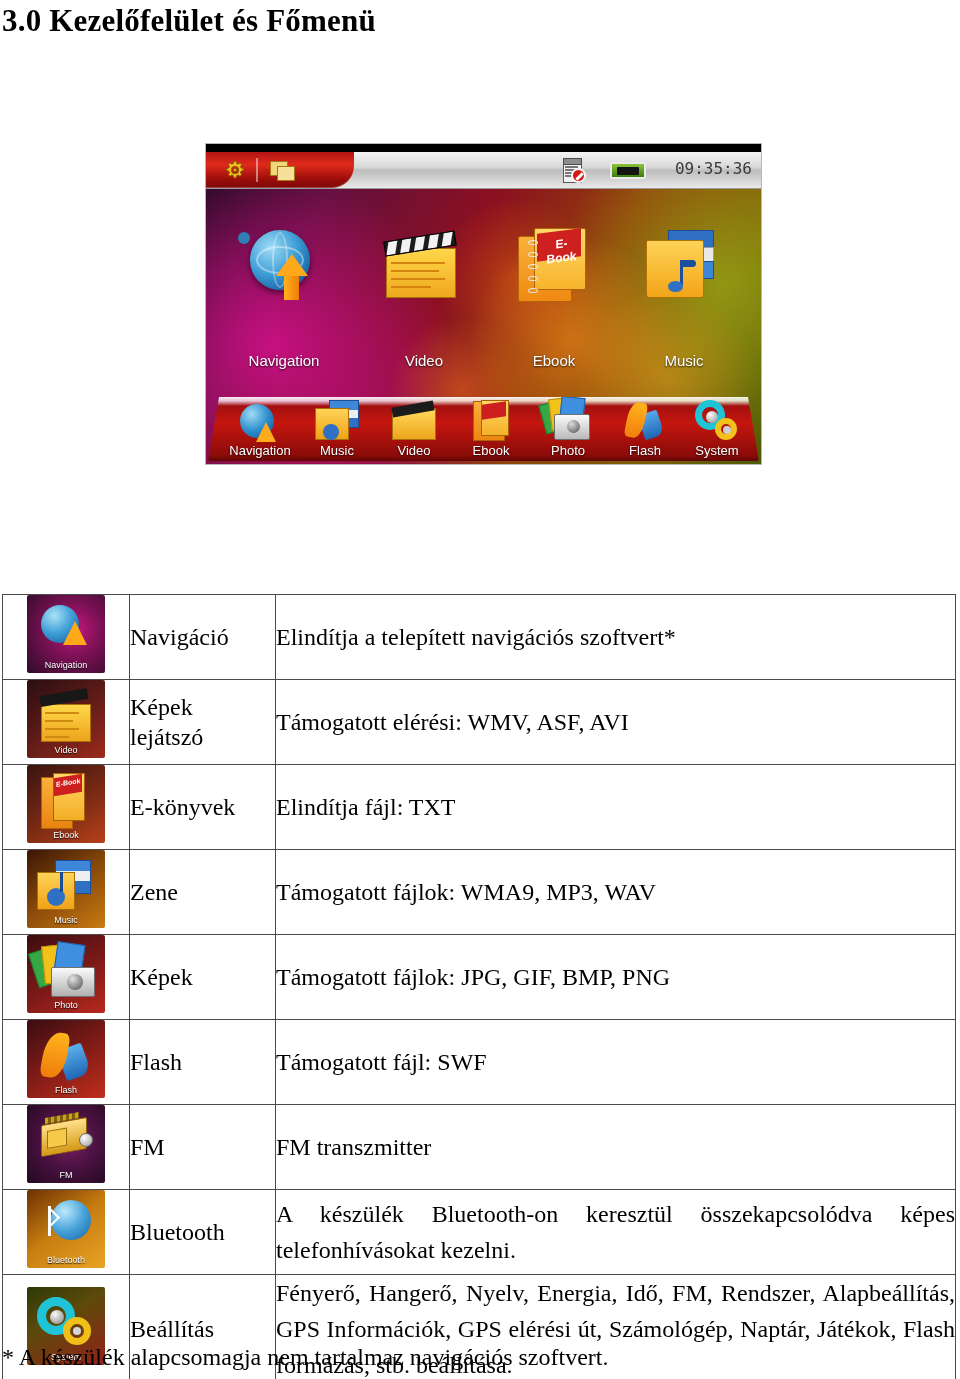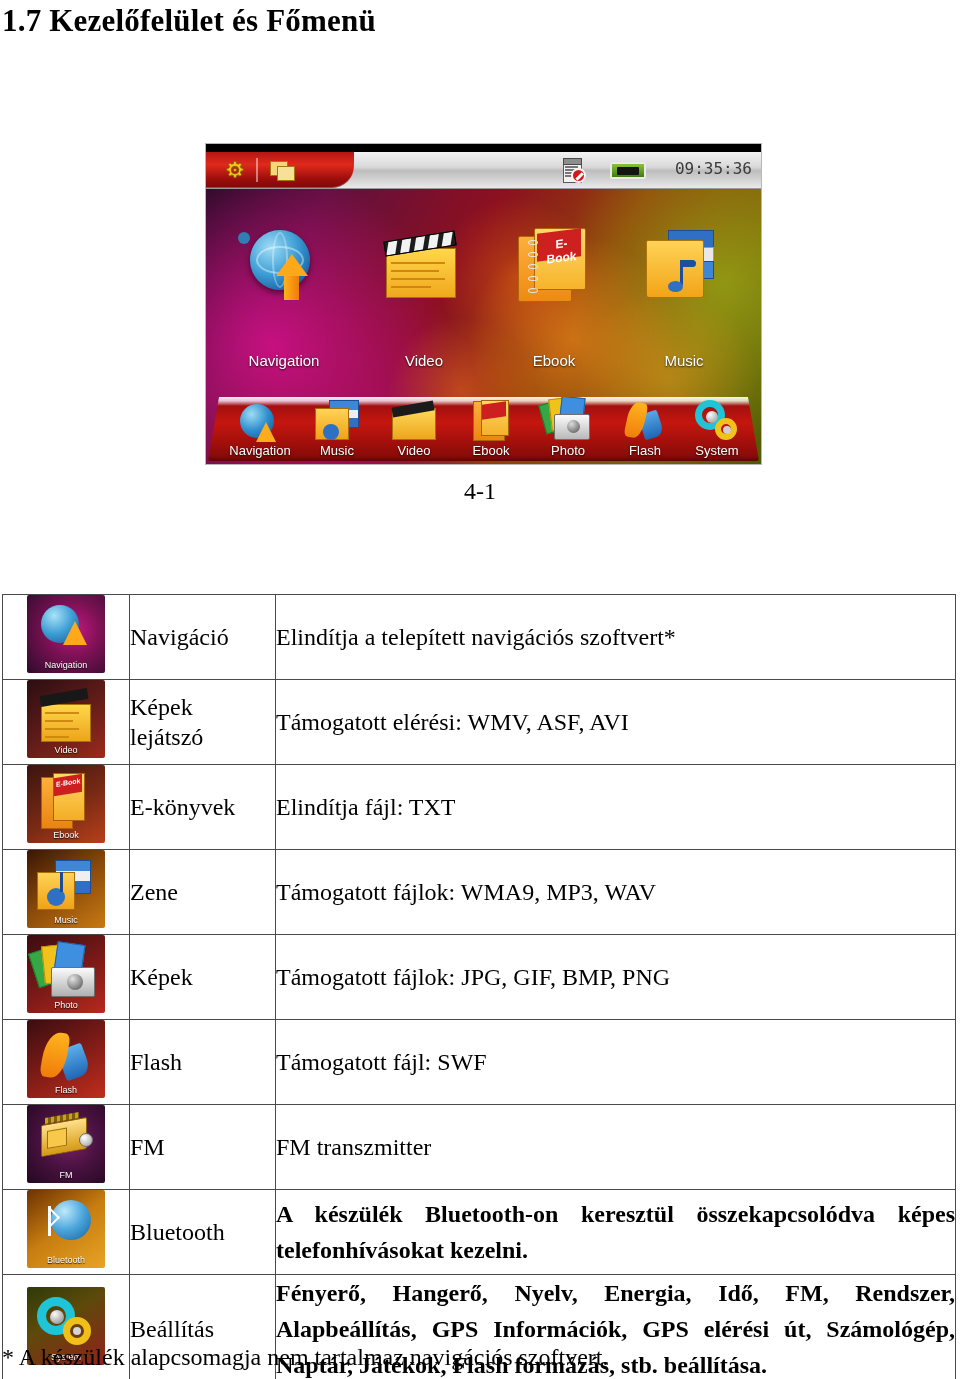--- a/index.html
+++ b/index.html
@@ -199,21 +199,21 @@
     font-size:24px;
   }
   table.apps td{
     border:1px solid #4a4a4a;
     vertical-align:middle;
     padding:0;
   }
   td.cIcon{ width:126px; text-align:center; padding:6px 0; }
   td.cName{ width:145px; padding:6px 0 6px 22px; line-height:30px; }
   td.cDesc{ padding:8px 12px 8px 14px; line-height:36px; }
-  td.cDesc.just{ text-align:justify; text-align-last:left;font-weight:bold; }
+  td.cDesc.just{ text-align:justify; text-align-last:left; }
 
   
   .tile{
     width:78px;height:78px;display:inline-block;position:relative;overflow:hidden;
     border-radius:2px;
   }
   .tile .tlabel{
     position:absolute;left:0;right:0;bottom:3px;text-align:center;
     font-family:"Liberation Sans",sans-serif;font-size:9px;color:#fff;
     text-shadow:0 1px 1px rgba(0,0,0,.9);
@@ -266,21 +266,21 @@
   .footnote{
     position:absolute; left:2px; top:1344px;
     font-size:24px;
   }
 </style>
 </head>
 <body>
 
 <div class="page">
 
-  <h1 class="sec" id="h-211">1.7 Kezelőfelület és Főmenü</h1>
+  <h1 class="sec" id="h-211">3.0 Kezelőfelület és Főmenü</h1>
 
   <div class="shot-wrap">
     <div class="shot">
 
       <div class="statusbar">
         <div class="redtab"></div>
         <svg class="gear-st" viewBox="0 0 24 24">
           <path fill="#f2c518" stroke="#7d5a05" stroke-width="1" d="M12 7.5a4.5 4.5 0 100 9 4.5 4.5 0 000-9zm0 2.6a1.9 1.9 0 110 3.8 1.9 1.9 0 010-3.8z M10.6 1.5h2.8l.4 2.6 2 .85 2.2-1.5 2 2-1.5 2.2.85 2 2.6.4v2.8l-2.6.4-.85 2 1.5 2.2-2 2-2.2-1.5-2 .85-.4 2.6h-2.8l-.4-2.6-2-.85-2.2 1.5-2-2 1.5-2.2-.85-2-2.6-.4v-2.8l2.6-.4.85-2-1.5-2.2 2-2 2.2 1.5 2-.85z"></path>
         </svg>
         <div class="divider-st"></div>
@@ -426,21 +426,20 @@
                 <div class="mini-g1"></div>
                 <div class="mini-g2"></div>
               </div>
             <div class="dlabel">System</div>
           </div>
         </div>
       </div>
     </div>
   </div>
 
-  <div class="caption">4-1</div>
 
 
   <table class="apps">
     <tbody>
       <tr>
         <td class="cIcon">
           <span class="tile t-nav">
             <span class="tg"></span><span class="ta"></span>
             <span class="tlabel">Navigation</span>
           </span>

